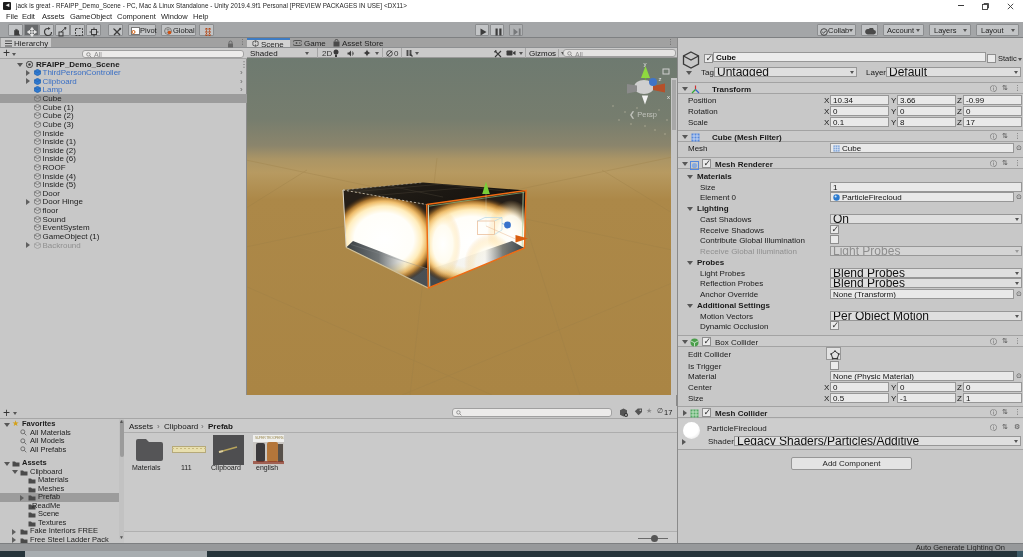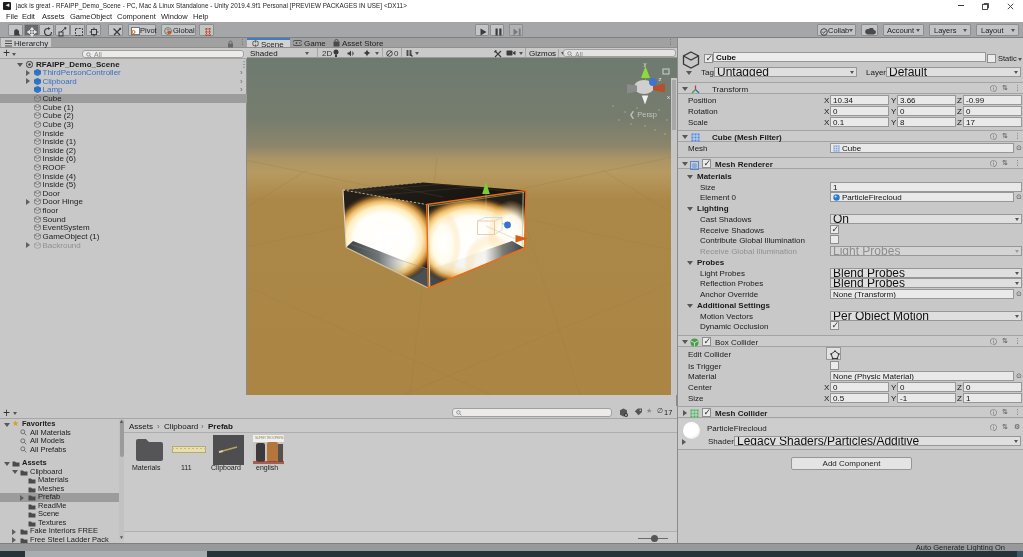--- a/index.html
+++ b/index.html
@@ -578,21 +578,21 @@
       <div class="dd" style="left:36px;top:29px;width:143px;height:10px;line-height:9px;">Untagged<span class="dar" style="right:2px;top:3px;"></span></div>
       <span class="lbl" style="left:188px;top:30px;">Layer</span>
       <div class="dd" style="left:208px;top:29px;width:135px;height:10px;line-height:9px;">Default<span class="dar" style="right:2px;top:3px;"></span></div>
       <div class="a" style="left:0px;top:44px;width:346px;height:12px;background:#cbcbcb;border-top:1px solid #a3a3a3;border-bottom:1px solid #a3a3a3">
         <span class="trid" style="left:4px;top:4px"></span>
         <svg class="a" style="left:13px;top:2px" width="9" height="9" viewBox="0 0 9 9">
           <line x1="4.5" y1="4.5" x2="4.5" y2="0.5" stroke="#c33" stroke-width="1.2"></line>
           <line x1="4.5" y1="4.5" x2="1" y2="8" stroke="#3a3" stroke-width="1.2"></line>
           <line x1="4.5" y1="4.5" x2="8" y2="8" stroke="#36c" stroke-width="1.2"></line>
         </svg>
-        <span class="lbl" style="left:34px;top:1.5px;font-weight:normal">Transform</span>
+        <span class="lbl" style="left:34px;top:1.5px;font-weight:bold">Transform</span>
         <span class="a" style="left:312px;top:0.5px;color:#555;font-size:7px">ⓘ</span>
         <span class="a" style="left:324px;top:0.5px;color:#555;font-size:7px">⇅</span>
         <span class="a" style="left:336px;top:0.5px;color:#555;font-size:7px">⋮</span>
       </div>
       <span class="lbl" style="left:10px;top:58px;">Position</span>
       <span class="lbl" style="left:146px;top:58px;">X</span>
       <div class="fld" style="left:152px;top:57px;width:59px;height:10px;line-height:9px;">10.34</div>
       <span class="lbl" style="left:213px;top:58px;">Y</span>
       <div class="fld" style="left:219px;top:57px;width:59px;height:10px;line-height:9px;">3.66</div>
       <span class="lbl" style="left:279px;top:58px;">Z</span>
@@ -836,21 +836,21 @@
         <span class="tri" style="left:20px;top:1.5px;border-left-color:#606060"></span>
         <svg class="a" style="left:28px;top:1px" width="8" height="7" viewBox="0 0 8 7">
           <path d="M0.5,1.5 h2.5 l1,1 h3.5 v4 h-7 z" fill="#4a4a4a"></path>
         </svg>
         <span class="a" style="left:38px;top:0;color:#1c1c1c">Prefab</span>
       </div>
       <div class="a" style="left:0;top:82.5px;width:119px;height:8.5px;font-size:7.5px;line-height:8.5px;">
         <svg class="a" style="left:28px;top:1px" width="8" height="7" viewBox="0 0 8 7">
           <path d="M0.5,1.5 h2.5 l1,1 h3.5 v4 h-7 z" fill="#4a4a4a"></path>
         </svg>
-        <span class="a" style="left:38px;top:0;color:#1c1c1c">ReadMe</span>
+        <span class="a" style="left:32px;top:0;color:#1c1c1c">ReadMe</span>
       </div>
       <div class="a" style="left:0;top:91px;width:119px;height:8.5px;font-size:7.5px;line-height:8.5px;">
         <svg class="a" style="left:28px;top:1px" width="8" height="7" viewBox="0 0 8 7">
           <path d="M0.5,1.5 h2.5 l1,1 h3.5 v4 h-7 z" fill="#4a4a4a"></path>
         </svg>
         <span class="a" style="left:38px;top:0;color:#1c1c1c">Scene</span>
       </div>
       <div class="a" style="left:0;top:99.5px;width:119px;height:8.5px;font-size:7.5px;line-height:8.5px;">
         <svg class="a" style="left:28px;top:1px" width="8" height="7" viewBox="0 0 8 7">
           <path d="M0.5,1.5 h2.5 l1,1 h3.5 v4 h-7 z" fill="#4a4a4a"></path>

